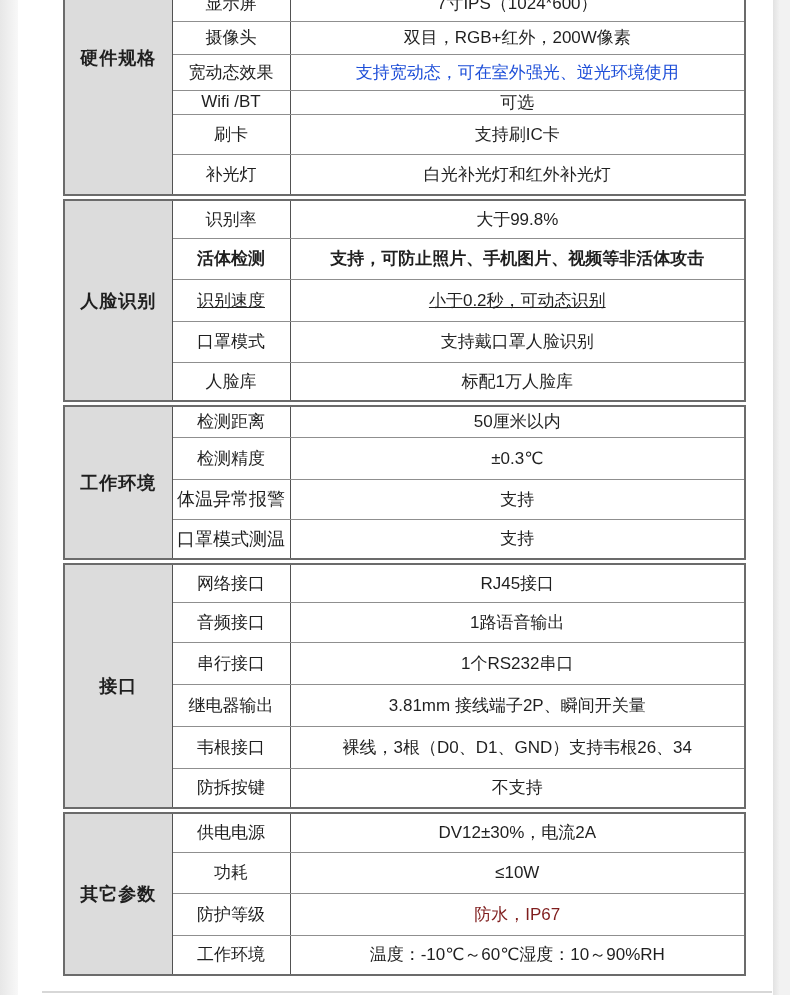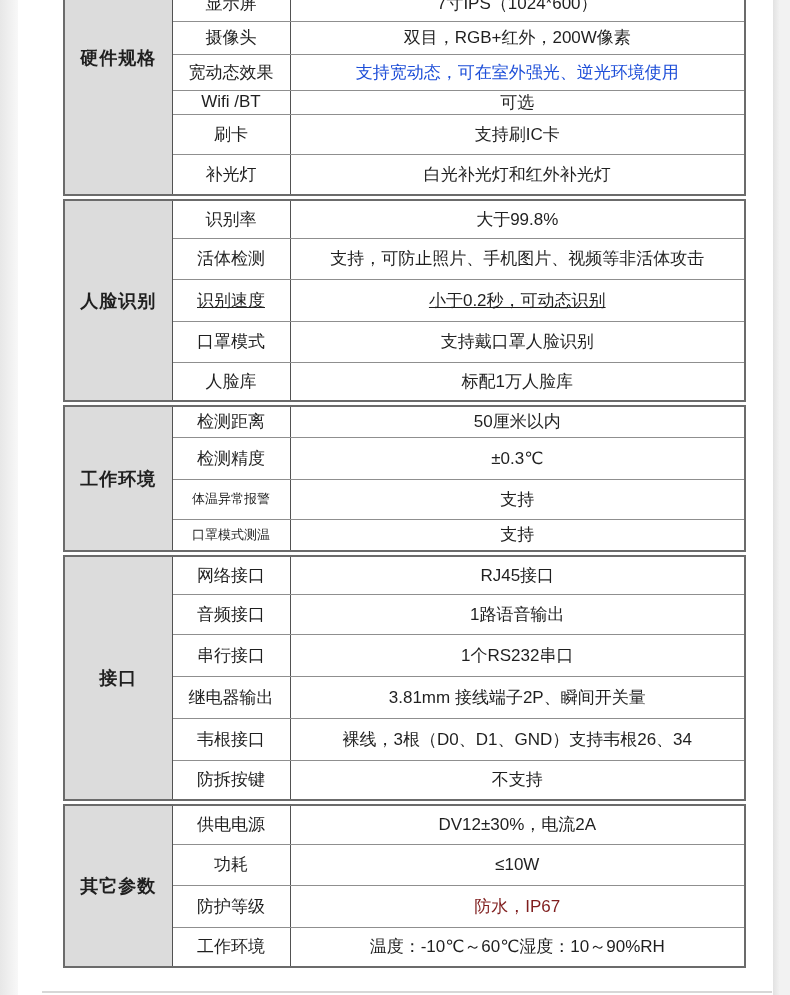--- a/index.html
+++ b/index.html
@@ -58,21 +58,21 @@
   td.cat {
     background: #dcdcdc;
     font-weight: bold;
     font-size: 18px;
     letter-spacing: 1px;
   }
   td.param {
     font-size: 17px;
   }
   td.param.small {
-    font-size: 13px;
+    font-size: 18px;
   }
   td.val {
     font-size: 17px;
   }
   
   table.sec-0 td.cat {
     vertical-align: top;
     padding-top: 60px;
   }
   .next-table-edge {
@@ -136,21 +136,21 @@
       <col style="width:108px">
       <col style="width:118px">
       <col style="width:455px">
     </colgroup>
     <tbody>
       <tr style="height: 38px;">
         <td class="cat" rowspan="5">人脸识别</td>
         <td class="param">识别率</td>
         <td class="val">大于99.8%</td>
       </tr>
-    <tr style="height: 41px;">
+    <tr style="height: 41px; font-weight: bold;">
 
         <td class="param">活体检测</td>
         <td class="val">支持，可防止照片、手机图片、视频等非活体攻击</td>
       </tr>
           <tr style="height: 42px; text-decoration: underline;">
 
         <td class="param">识别速度</td>
         <td class="val">小于0.2秒，可动态识别</td>
       </tr>
           <tr style="height: 41px;">
@@ -181,21 +181,21 @@
     <tr style="height: 42px;">
 
         <td class="param">检测精度</td>
         <td class="val">±0.3℃</td>
       </tr>
           <tr style="height: 40px;">
 
         <td class="param small">体温异常报警</td>
         <td class="val">支持</td>
       </tr>
-          <tr style="height: 32px;">
+          <tr style="height: 40px;">
 
         <td class="param small">口罩模式测温</td>
         <td class="val">支持</td>
       </tr>
         </tbody>
   </table>
 
   <table class="section sec-3">
     <colgroup>
       <col style="width:108px">

